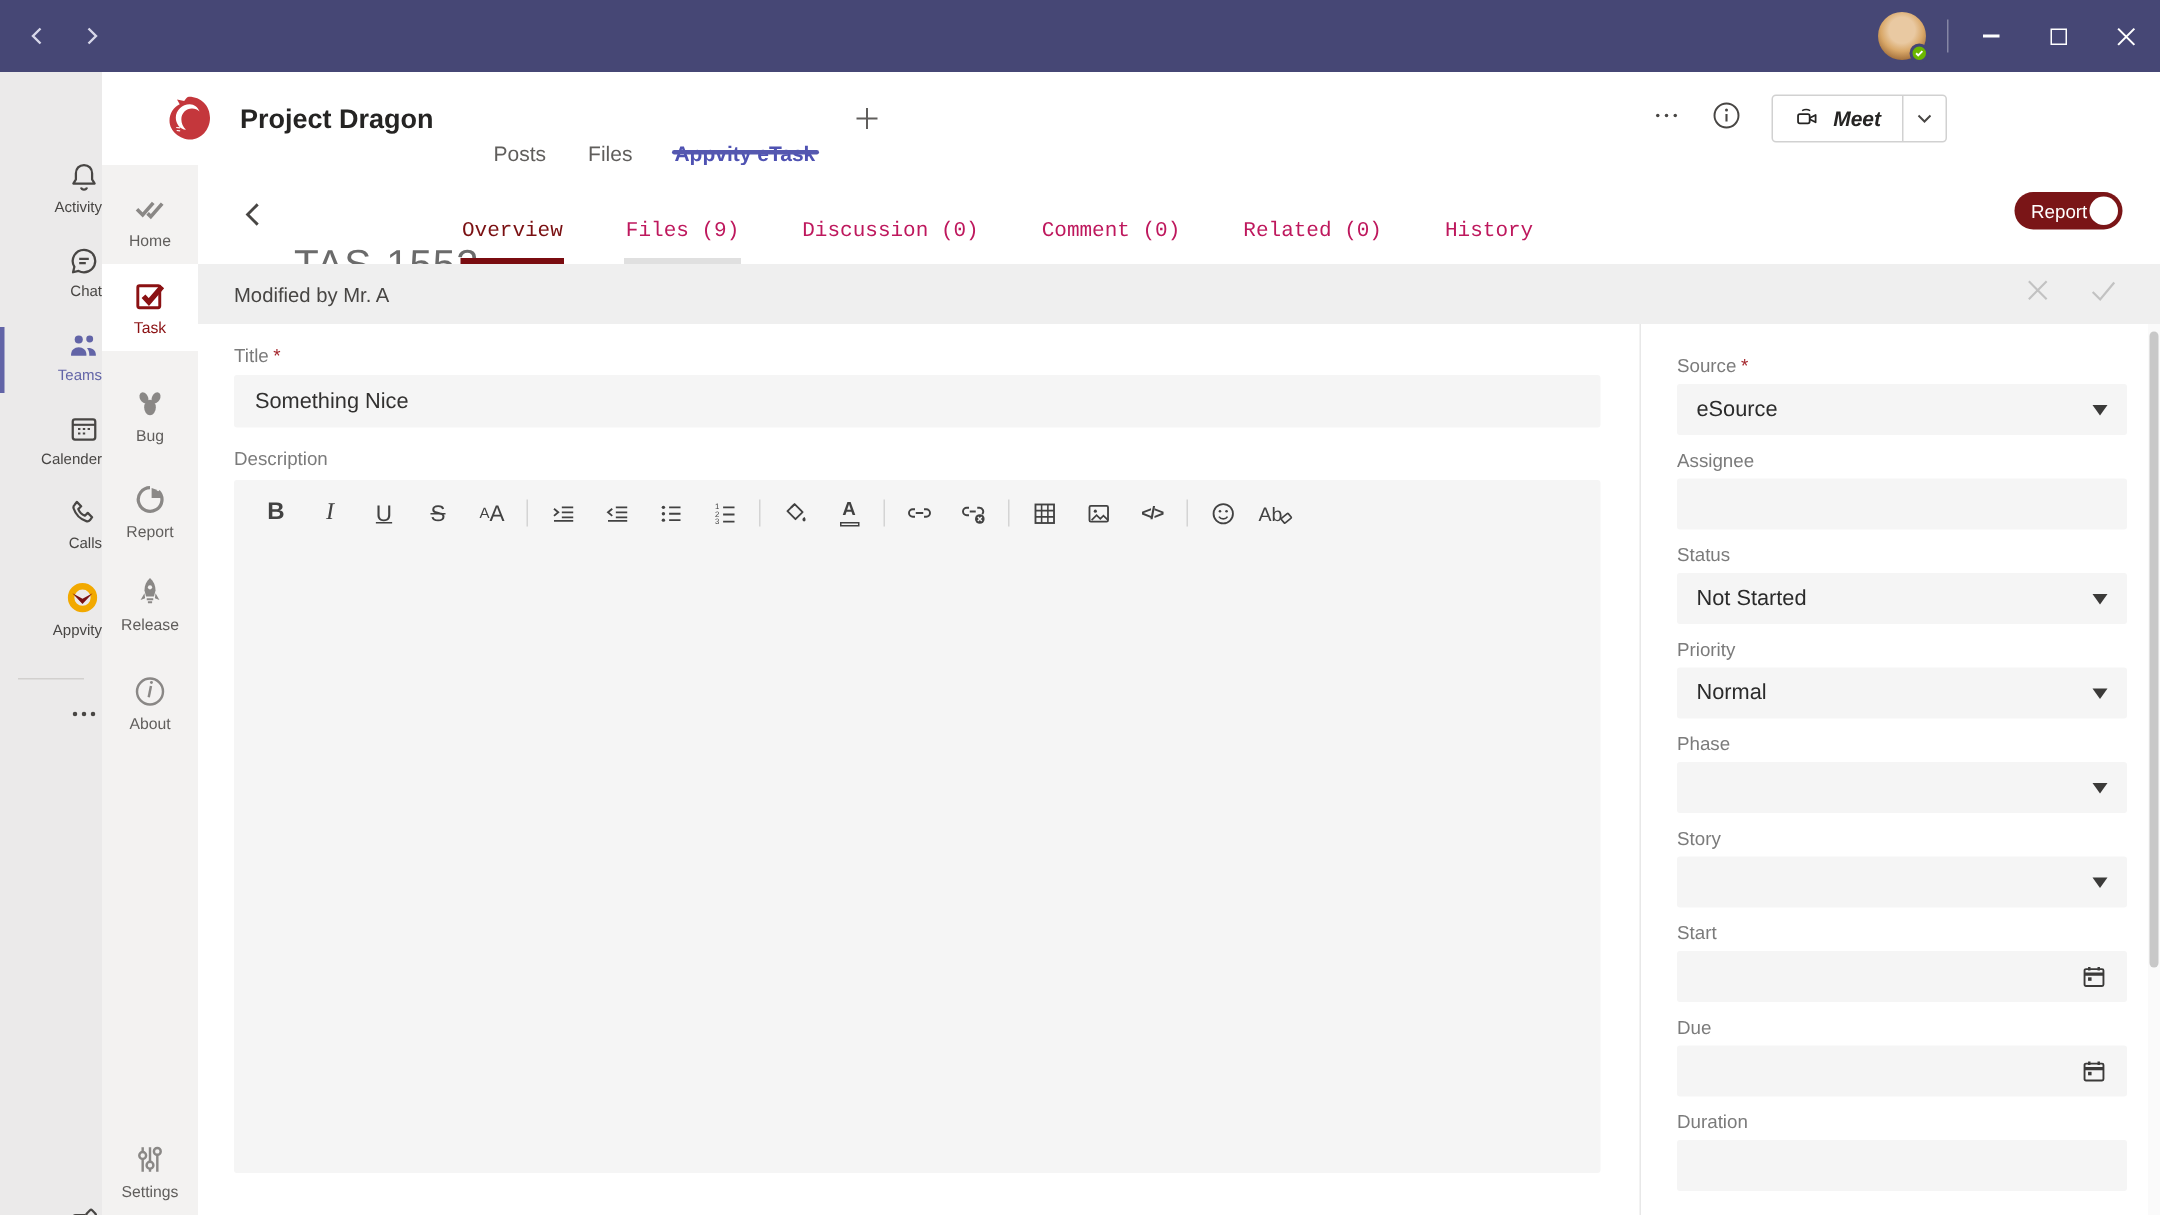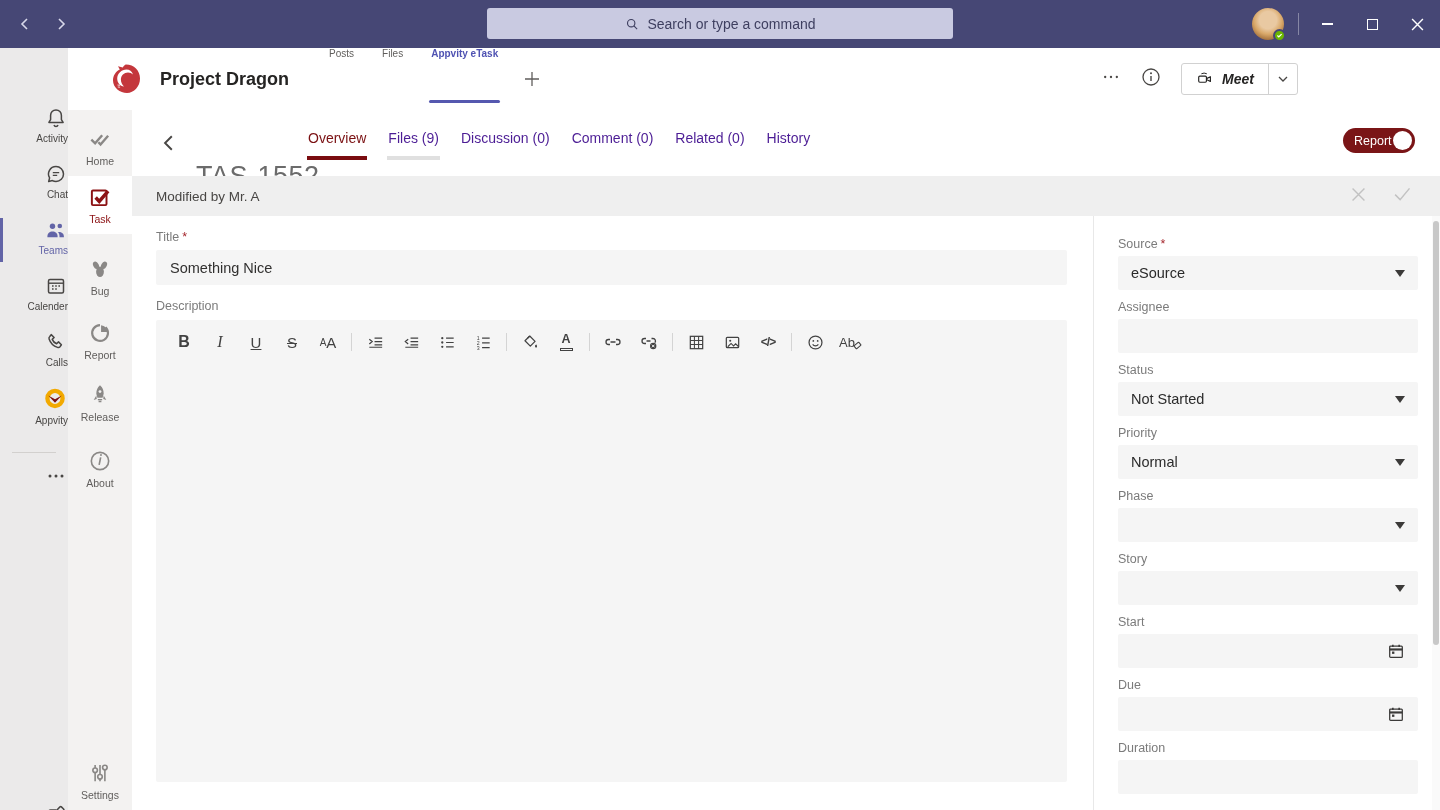--- a/index.html
+++ b/index.html
@@ -32,22 +32,22 @@
   .rail-item.active .rail-label { color:#6264a7; }
   .rail-item.active::before { content:""; position:absolute; left:0; top:0; width:3px; height:44px; background:#6264a7; }
   .rail-divider { position:absolute; left:12px; top:404px; width:44px; height:1px; background:#d2d0ce; }
 
   
   .team-header { position:absolute; left:68px; top:48px; width:1224px; height:62px; background:#fff;
                  display:flex; align-items:center;margin-left:24px; }
   .team-logo { margin-left:16px; width:36px; height:36px; }
   .team-name { margin-left:16px; font-size:18px; font-weight:bold; color:#252423; white-space:nowrap; }
   .team-tabs { display:flex; align-items:center; margin-left:26px; height:62px; }
-  .team-tab { position:relative; height:62px; display:flex; align-items:flex-start; padding:0 14px;
-              font-size:10px; color:#605e5c; }
+  .team-tab { position:relative; height:62px; display:flex; align-items:flex-end; padding:0 14px;
+              font-size:14px; color:#605e5c; }
   .team-tab.active { color:#4f52b2; font-weight:bold; }
   .team-tab.active::after { content:""; position:absolute; left:12px; right:12px; bottom:7px; height:3px;
                             border-radius:2px; background:#5558af; }
   .add-tab { margin-left:6px; width:28px; height:28px; display:flex; align-items:center; justify-content:center; }
   .team-right { position:absolute; right:18px; top:0; height:62px; display:flex; align-items:center; gap:20px;font-style:italic; }
   .meet-split { display:flex; align-items:stretch; height:32px; border:1px solid #d1d1d1; border-radius:3px; background:#fff; }
   .meet-main { display:flex; align-items:center; gap:8px; padding:0 14px; font-size:14px; font-weight:bold; color:#252423; }
   .meet-sep { width:1px; background:#d1d1d1; }
   .meet-caret { width:28px; display:flex; align-items:center; justify-content:center; }
 
@@ -58,22 +58,22 @@
   .mod-label { font-size:10.5px; color:#605e5c; margin-top:3px; }
   .mod-item.active { background:#fff; }
   .mod-item.active .mod-label { color:#8b1113; }
 
   
   .content { position:absolute; left:132px; top:110px; width:1308px; height:700px; background:#fff; }
 
   .task-header { position:relative; height:66px; }
   .back-btn { position:absolute; left:26px; top:22px; width:22px; height:22px; display:flex; align-items:center; justify-content:center; }
   .task-id { position:absolute; left:64px; top:15px; font-size:27px; font-weight:300; color:#6b6b6b; letter-spacing:.5px;margin-top:36px; }
-  .task-tabs { position:absolute; left:175px; bottom:16px; display:flex; gap:20px; }
-  .task-tab { padding:0 1px 10px; font-size:14px; color:#4c1d95; border-bottom:4px solid transparent; }
+  .task-tabs { position:absolute; left:175px; bottom:0; display:flex; gap:40px;font-family:Liberation Mono, monospace; }
+  .task-tab { padding:0 1px 10px; font-size:14px; color:#be185d; border-bottom:4px solid transparent; }
   .task-tab.active { color:#7a1012; border-bottom-color:#7a0c10; }
   .task-tab.hovered { border-bottom-color:#e0e0e0; }
   .pin-toggle { position:absolute; right:25px; top:18px; width:72px; height:25px; border-radius:13px;
                 background:#7a1517; display:flex; align-items:center; }
   .pin-label { color:#fff; font-size:12.5px; margin-left:11px; }
   .pin-knob { position:absolute; right:3px; top:3px; width:19px; height:19px; border-radius:50%; background:#fff; }
 
   .modified-bar { position:relative; height:40px; background:#efefef; display:flex; align-items:center; padding:0 28px 0 24px; }
   .modified-text { font-size:13.5px; color:#484644; }
   .mod-actions { margin-left:auto; display:flex; gap:24px; align-items:center; }
@@ -127,27 +127,20 @@
         <svg width="14" height="14" viewBox="0 0 14 14">
             <path d="M9 2L4 7l5 5" fill="none" stroke="#d8d8ea" stroke-width="1.6"></path>
           </svg>
       </button>
       <button class="navbtn">
         <svg width="14" height="14" viewBox="0 0 14 14">
             <path d="M5 2l5 5-5 5" fill="none" stroke="#d8d8ea" stroke-width="1.6"></path>
           </svg>
       </button>
     </div>
-    <div class="searchbox">
-      <svg width="16" height="16" viewBox="0 0 20 20">
-        <circle cx="9" cy="9" r="4.6" fill="none" stroke="#3e3f60" stroke-width="1.4"></circle>
-        <path d="M12.4 12.4L16.4 16.4" stroke="#3e3f60" stroke-width="1.4"></path>
-      </svg>
-      <span>Search or type a command</span>
-    </div>
     <div class="titlebar-right">
       <div class="avatar">
         <span class="presence">
           <svg width="7" height="7" viewBox="0 0 10 10">
               <path d="M2 5l2 2 4-4" fill="none" stroke="#fff" stroke-width="1.8"></path>
             </svg>
         </span>
       </div>
       <div class="tb-divider"></div>
       <button class="winbtn">

